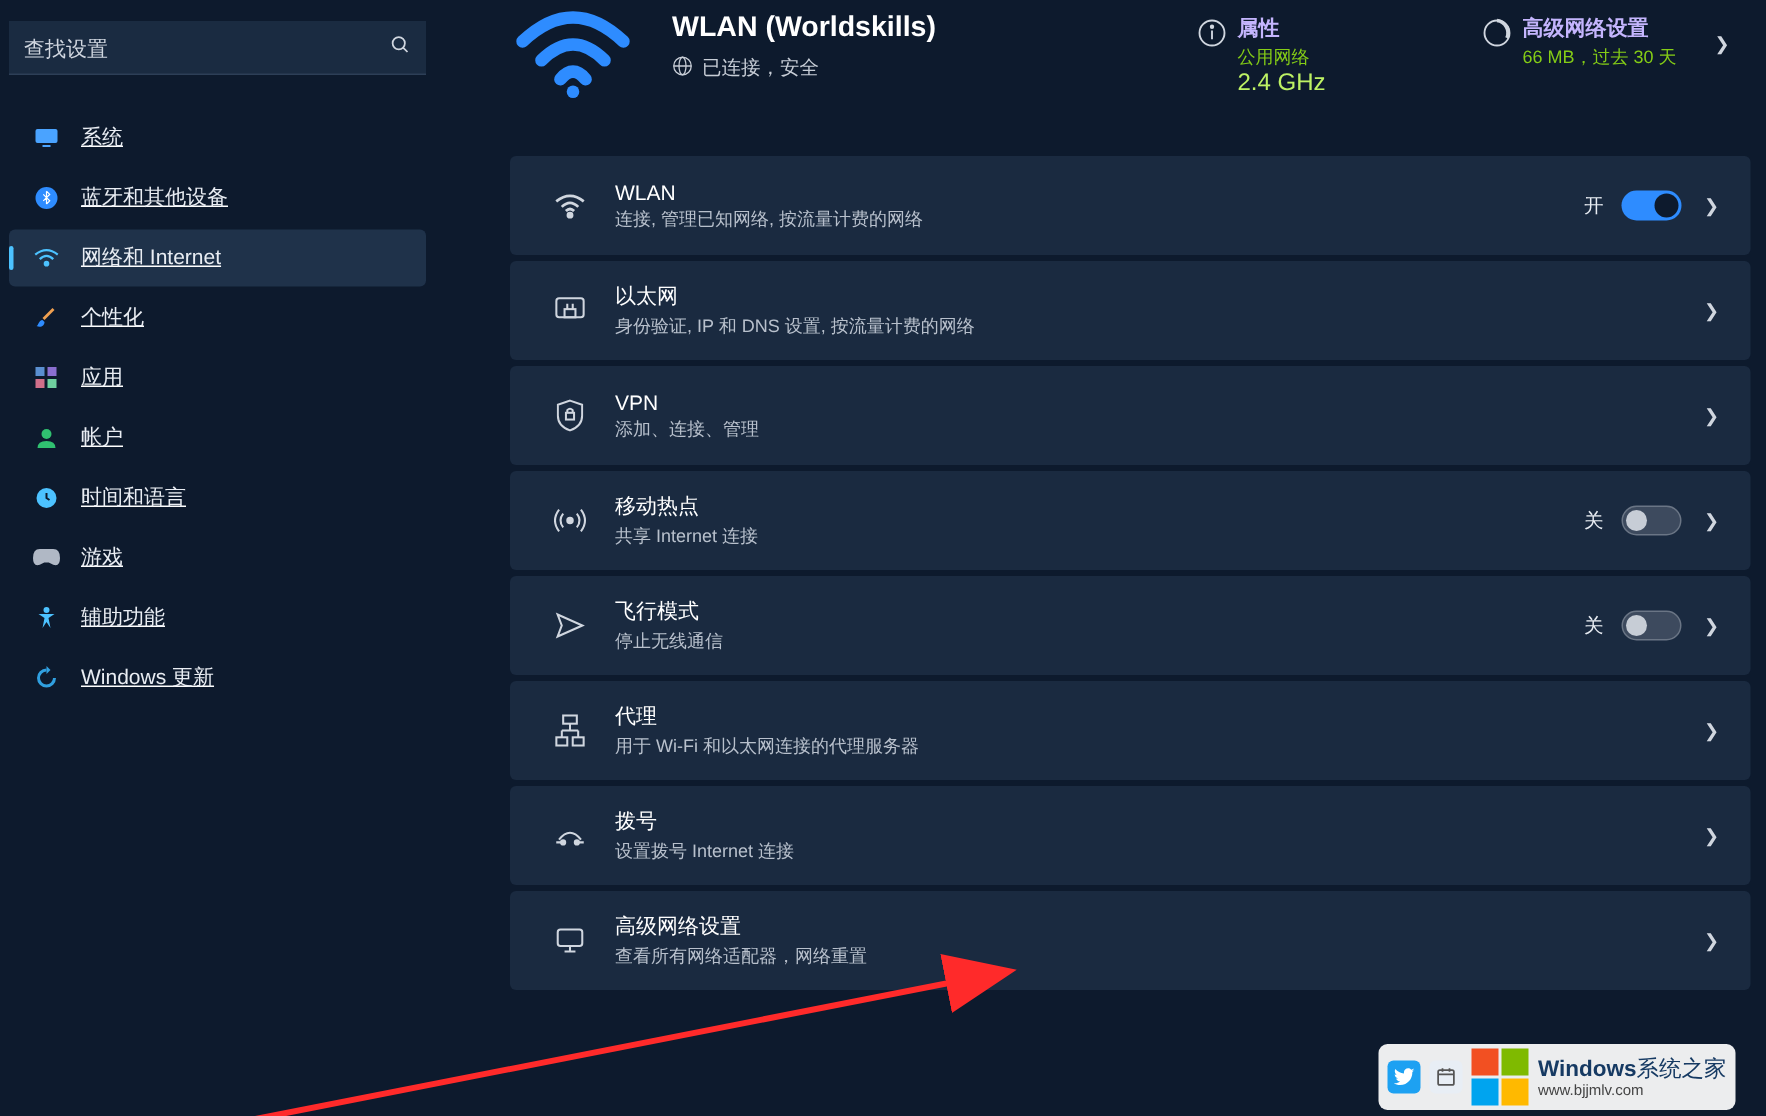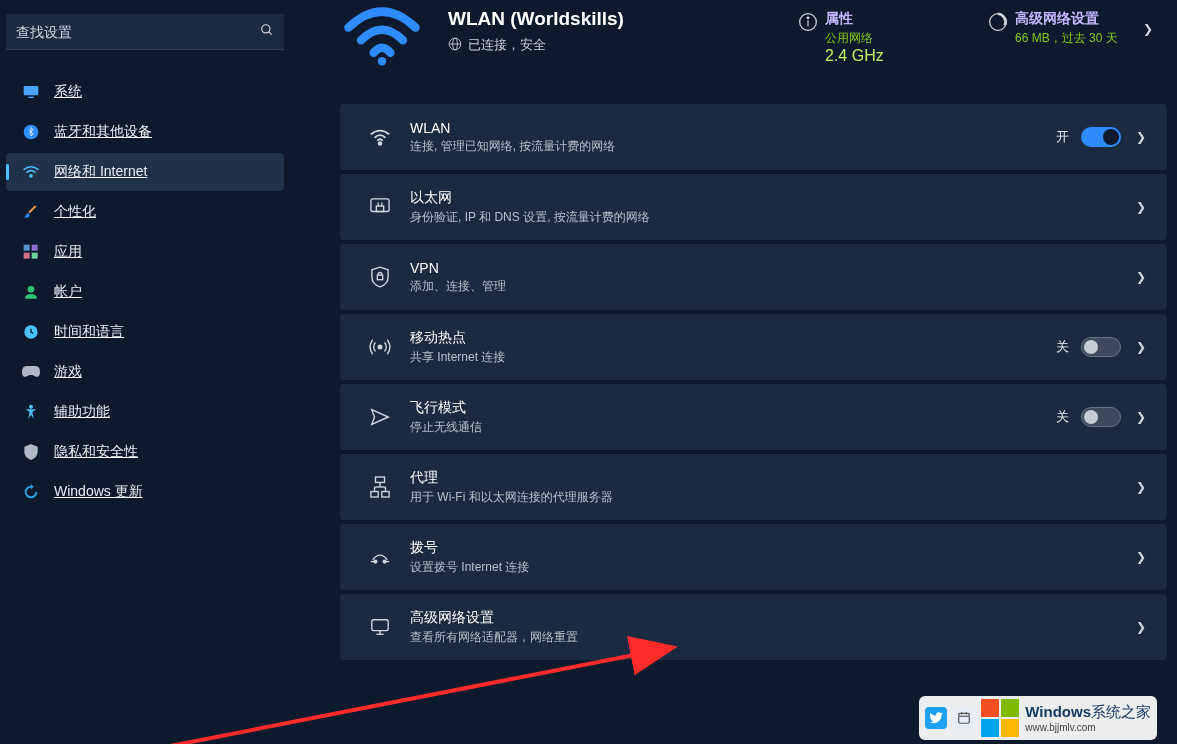--- a/index.html
+++ b/index.html
@@ -314,28 +314,20 @@
       <span>游戏</span>
     </div>
     <div class="nav-item">
       <span class="nav-icon" style="color:#4cc2ff">
         <svg width="16" height="16" viewBox="0 0 24 24" fill="currentColor">
             <circle cx="12" cy="4" r="3"></circle>
             <path d="M4 8 L20 8 L14 12 L16 22 L12 16 L8 22 L10 12 Z"></path>
           </svg>
       </span>
       <span>辅助功能</span>
-    </div>
-    <div class="nav-item">
-      <span class="nav-icon" style="color:#b0b8c5">
-        <svg width="14" height="16" viewBox="0 0 20 24" fill="currentColor">
-            <path d="M10 0 L20 4 L20 12 Q20 20 10 24 Q0 20 0 12 L0 4 Z"></path>
-          </svg>
-      </span>
-      <span>隐私和安全性</span>
     </div>
     <div class="nav-item">
       <span class="nav-icon" style="color:#30a0e0">
         <svg width="16" height="16" viewBox="0 0 24 24" fill="none" stroke="currentColor" stroke-width="3">
             <path d="M20 12 A8 8 0 1 1 12 4"></path>
             <path d="M12 0 L12 8 L16 4 Z" fill="currentColor" stroke="none"></path>
           </svg>
       </span>
       <span>Windows 更新</span>
     </div>

